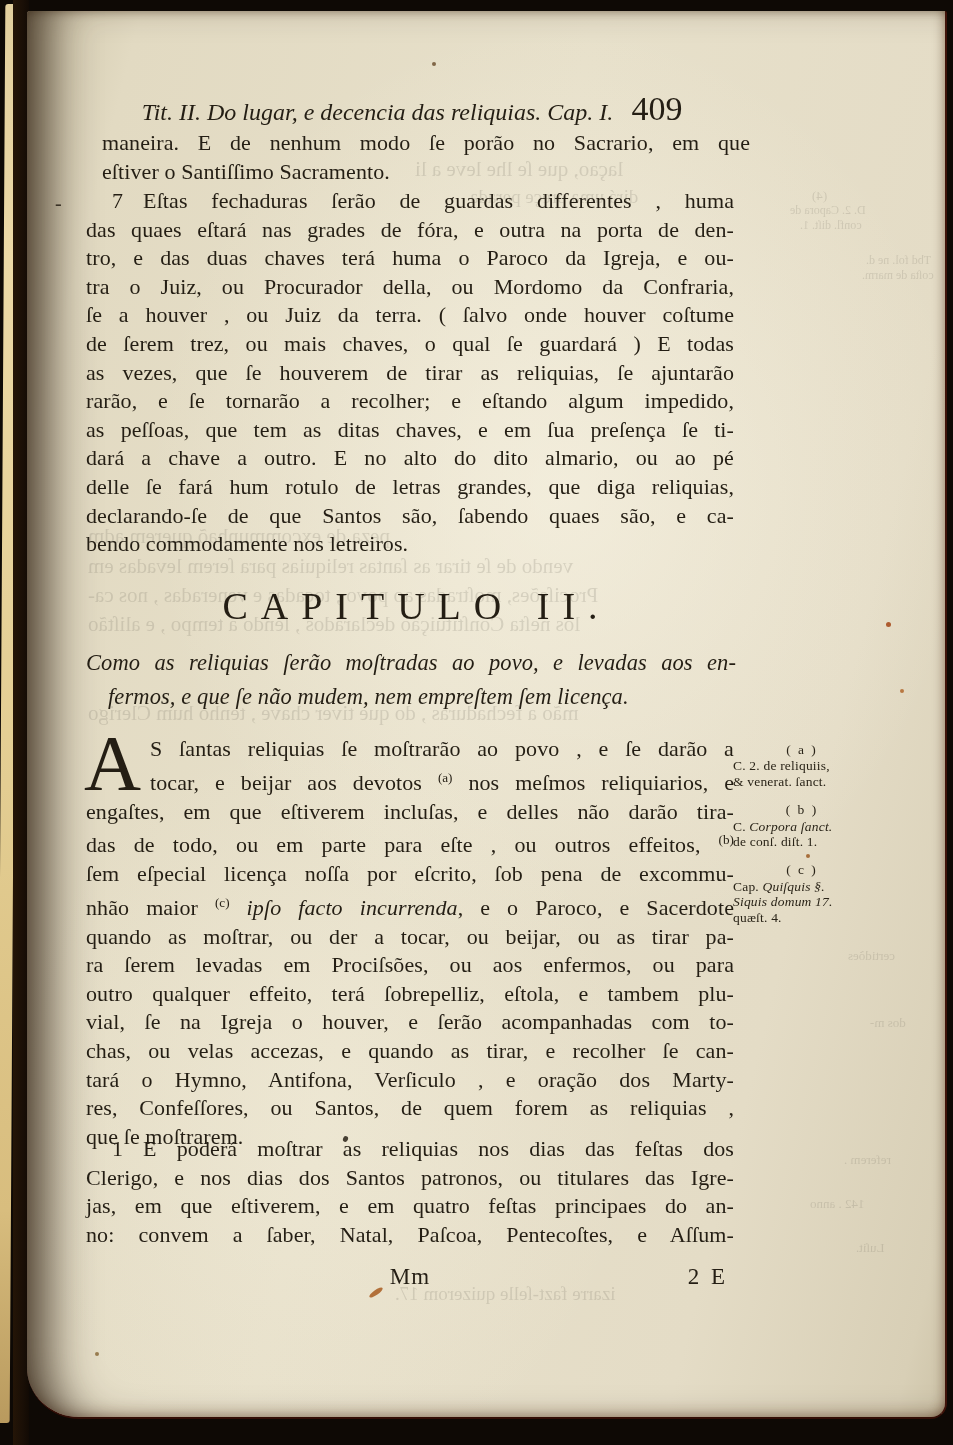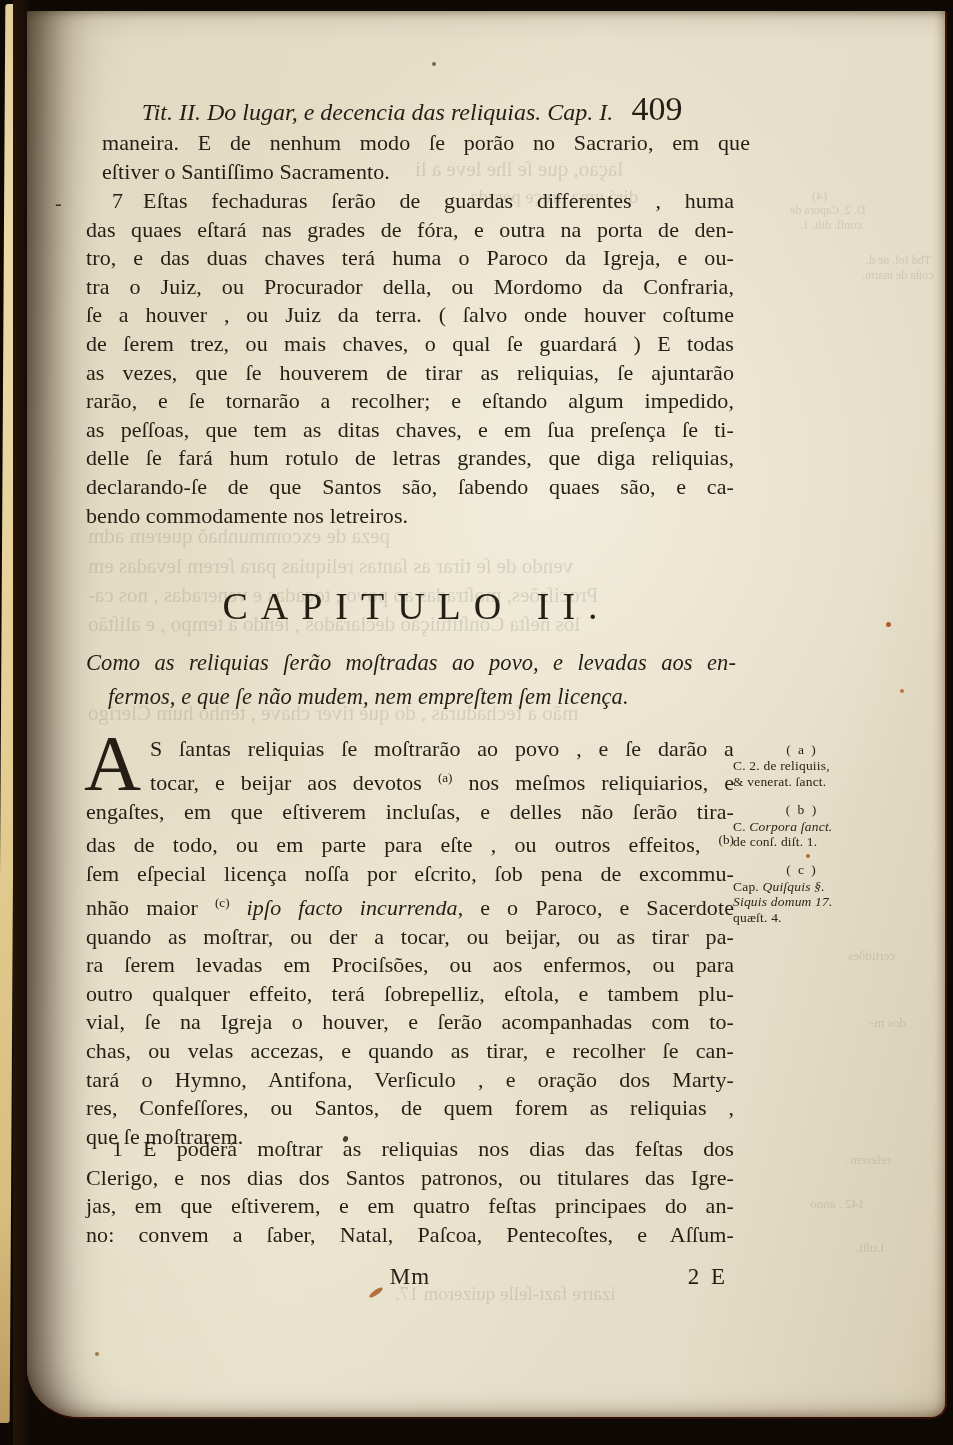--- a/index.html
+++ b/index.html
@@ -150,38 +150,39 @@
     <div class="textblock tb-seven">
         <div class="line"><span class="num">7</span><span>Eſtas fechaduras ſerão de guardas differentes , huma</span></div>
         <div class="line"><span>das quaes eſtará nas grades de fóra, e outra na porta de den-</span></div>
         <div class="line"><span>tro, e das duas chaves terá huma o Paroco da Igreja, e ou-</span></div>
         <div class="line"><span>tra o Juiz, ou Procurador della, ou Mordomo da Confraria,</span></div>
         <div class="line"><span>ſe a houver , ou Juiz da terra. ( ſalvo onde houver coſtume</span></div>
         <div class="line"><span>de ſerem trez, ou mais chaves, o qual ſe guardará ) E todas</span></div>
         <div class="line"><span>as vezes, que ſe houverem de tirar as reliquias, ſe ajuntarão</span></div>
         <div class="line"><span>rarão, e ſe tornarão a recolher; e eſtando algum impedido,</span></div>
         <div class="line"><span>as peſſoas, que tem as ditas chaves, e em ſua preſença ſe ti-</span></div>
+        <div class="line"><span>dará a chave a outro. E no alto do dito almario, ou ao pé</span></div>
         <div class="line"><span>delle ſe fará hum rotulo de letras grandes, que diga reliquias,</span></div>
         <div class="line"><span>declarando-ſe de que Santos são, ſabendo quaes são, e ca-</span></div>
         <div class="line last"><span>bendo commodamente nos letreiros.</span></div>
       </div>
 
     <div class="chapter-heading">CAPITULO II.</div>
 
     <div class="subtitle">
         <div class="line"><span>Como as reliquias ſerão moſtradas ao povo, e levadas aos en-</span></div>
         <div class="line last"><span>fermos, e que ſe não mudem, nem empreſtem ſem licença.</span></div>
       </div>
 
     <div class="dropcap">A</div>
 
     <div class="textblock tb-main">
         <div class="line dc"><span>S ſantas reliquias ſe moſtrarão ao povo , e ſe darão a</span></div>
         <div class="line dc"><span>tocar, e beijar aos devotos </span><span class="sup">(a)</span><span> nos meſmos reliquiarios, e</span></div>
-        <div class="line"><span>engaſtes, em que eſtiverem incluſas, e delles não ſerão tira-</span></div>
+        <div class="line"><span>engaſtes, em que eſtiverem incluſas, e delles não darão tira-</span></div>
         <div class="line"><span>das de todo, ou em parte para eſte , ou outros effeitos, </span><span class="sup">(b)</span></div>
         <div class="line"><span>ſem eſpecial licença noſſa por eſcrito, ſob pena de excommu-</span></div>
         <div class="line"><span>nhão maior </span><span class="sup">(c)</span><span> </span><span class="itb">ipſo facto incurrenda</span><span>, e o Paroco, e Sacerdote</span></div>
         <div class="line"><span>quando as moſtrar, ou der a tocar, ou beijar, ou as tirar pa-</span></div>
         <div class="line"><span>ra ſerem levadas em Prociſsões, ou aos enfermos, ou para</span></div>
         <div class="line"><span>outro qualquer effeito, terá ſobrepelliz, eſtola, e tambem plu-</span></div>
         <div class="line"><span>vial, ſe na Igreja o houver, e ſerão acompanhadas com to-</span></div>
         <div class="line"><span>chas, ou velas accezas, e quando as tirar, e recolher ſe can-</span></div>
         <div class="line"><span>tará o Hymno, Antifona, Verſiculo , e oração dos Marty-</span></div>
         <div class="line"><span>res, Confeſſores, ou Santos, de quem forem as reliquias ,</span></div>

